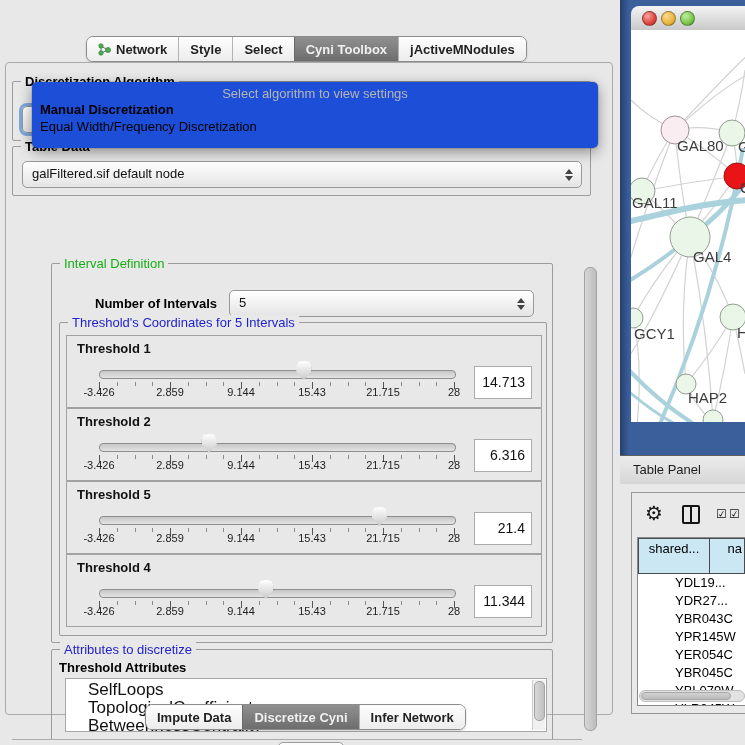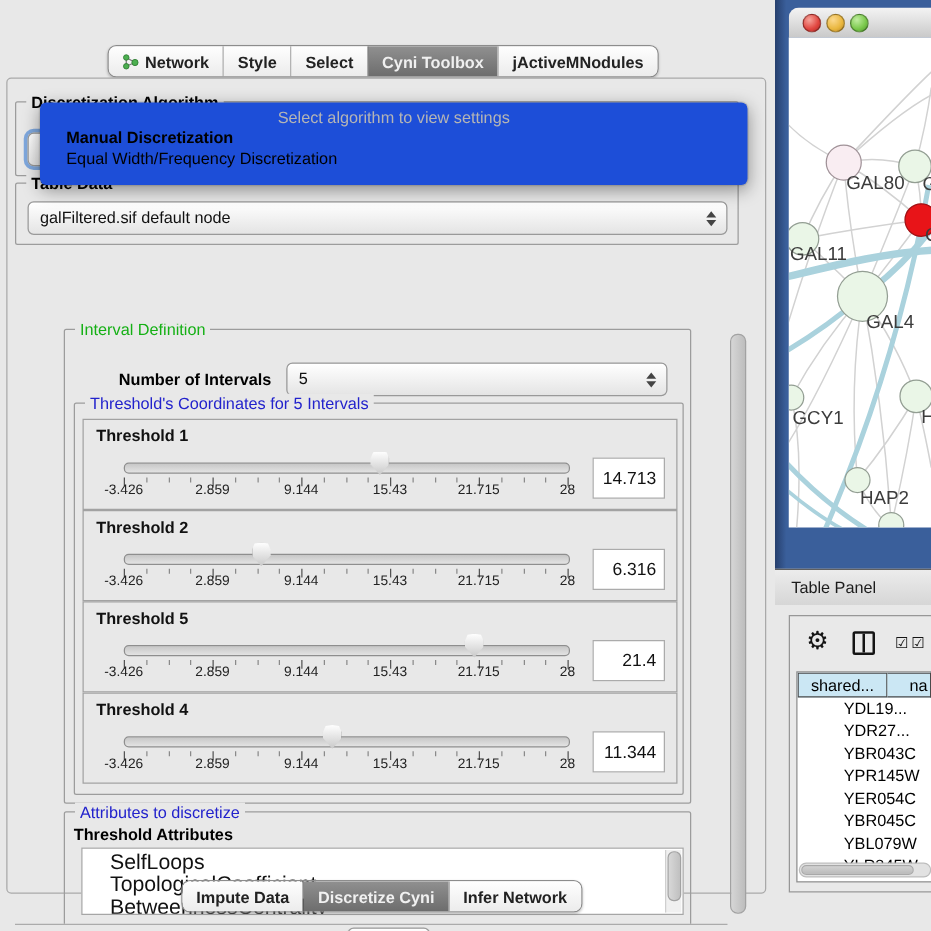--- a/index.html
+++ b/index.html
@@ -89,37 +89,37 @@
   #tp-title{position:absolute;left:13px;top:6px;font-size:13px;color:#1c1c1c;}
   #tp-area{left:620px;top:484px;width:125px;height:261px;background:#e8e8e8;}
   #tp-container{position:absolute;left:11px;top:8px;width:114px;height:220px;background:#e9e9e9;
     border:1px solid #979797;}
   #tp-toolbar{position:absolute;left:0;top:0;right:0;height:42px;}
   #gear-icon{position:absolute;left:13px;top:9px;font-size:20px;color:#141414;line-height:22px;}
   #columns-icon{position:absolute;left:50px;top:12px;width:14px;height:15px;border:2px solid #141414;border-radius:2px;}
   #columns-icon i{position:absolute;left:50%;top:0;bottom:0;width:2px;margin-left:-1px;background:#141414;}
   .cb-icon{position:absolute;top:14px;font-size:12px;color:#141414;}
   #tp-table{position:absolute;left:5px;top:44px;right:0;bottom:7px;background:#fff;border:1px solid #8a8a8a;overflow:hidden;}
-  #tp-header{display:flex;height:20px;}
+  #tp-header{display:flex;height:36px;}
   .hcell{background:#cbe7f4;border-right:1px solid #4a4a4a;border-bottom:1px solid #4a4a4a;border-top:1px solid #4a4a4a;
     font-size:13px;text-align:center;line-height:19px;color:#000;}
   .hcell.c1{width:70px;border-left:1px solid #4a4a4a;}
   .hcell.c2{flex:1;text-align:right;padding-right:2px;}
   .trow{display:flex;height:18px;line-height:18px;font-size:13px;color:#000;margin-left:32px;}
   .tcell1{width:71px;padding-left:5px;overflow:hidden;white-space:nowrap;}
   .tcell2{flex:1;padding-left:4px;overflow:hidden;white-space:nowrap;}
   #hscroll{position:absolute;left:1px;bottom:3px;width:104px;height:10px;background:#e2e2e2;border:1px solid #bdbdbd;border-radius:6px;}
   #hscroll i{position:absolute;left:1px;top:1px;width:88px;height:6px;border-radius:4px;
     background:linear-gradient(#d2d2d2,#bababa);border:1px solid #a8a8a8;}
 
   
   #algo-popup{left:12px;top:82px;width:566px;height:66px;background:#1d4ed8;border-radius:5px;z-index:90;
     box-shadow:0 4px 14px rgba(0,0,0,.4),0 0 0 1px rgba(0,0,0,.10);margin-left:20px;}
   #popup-hint{text-align:center;color:#b5b5b5;font-size:13px;padding-top:4px;line-height:15px;}
-  .popup-item{padding-left:21px;font-size:13px;line-height:17px;color:#000;white-space:nowrap;}
+  .popup-item{padding-left:8px;font-size:13px;line-height:17px;color:#000;white-space:nowrap;}
   .popup-item.b{font-weight:bold;}
 </style>
 </head>
 <body>
 
 <div id="app">
 
 
   <div class="abs seg" id="top-tabs">
     <div class="tab">

